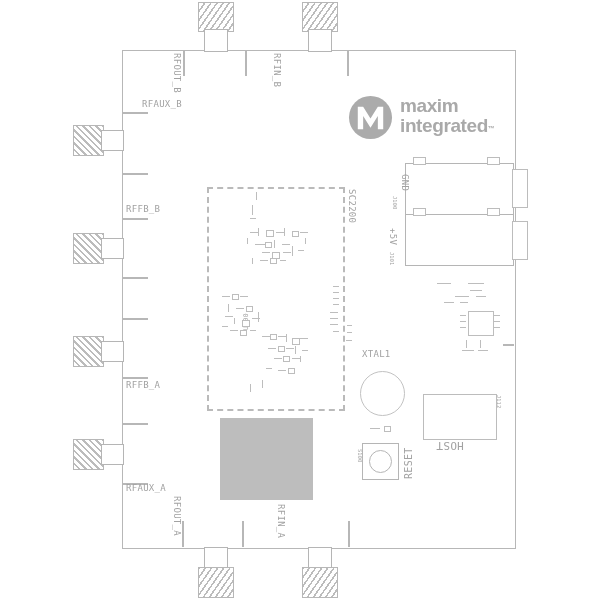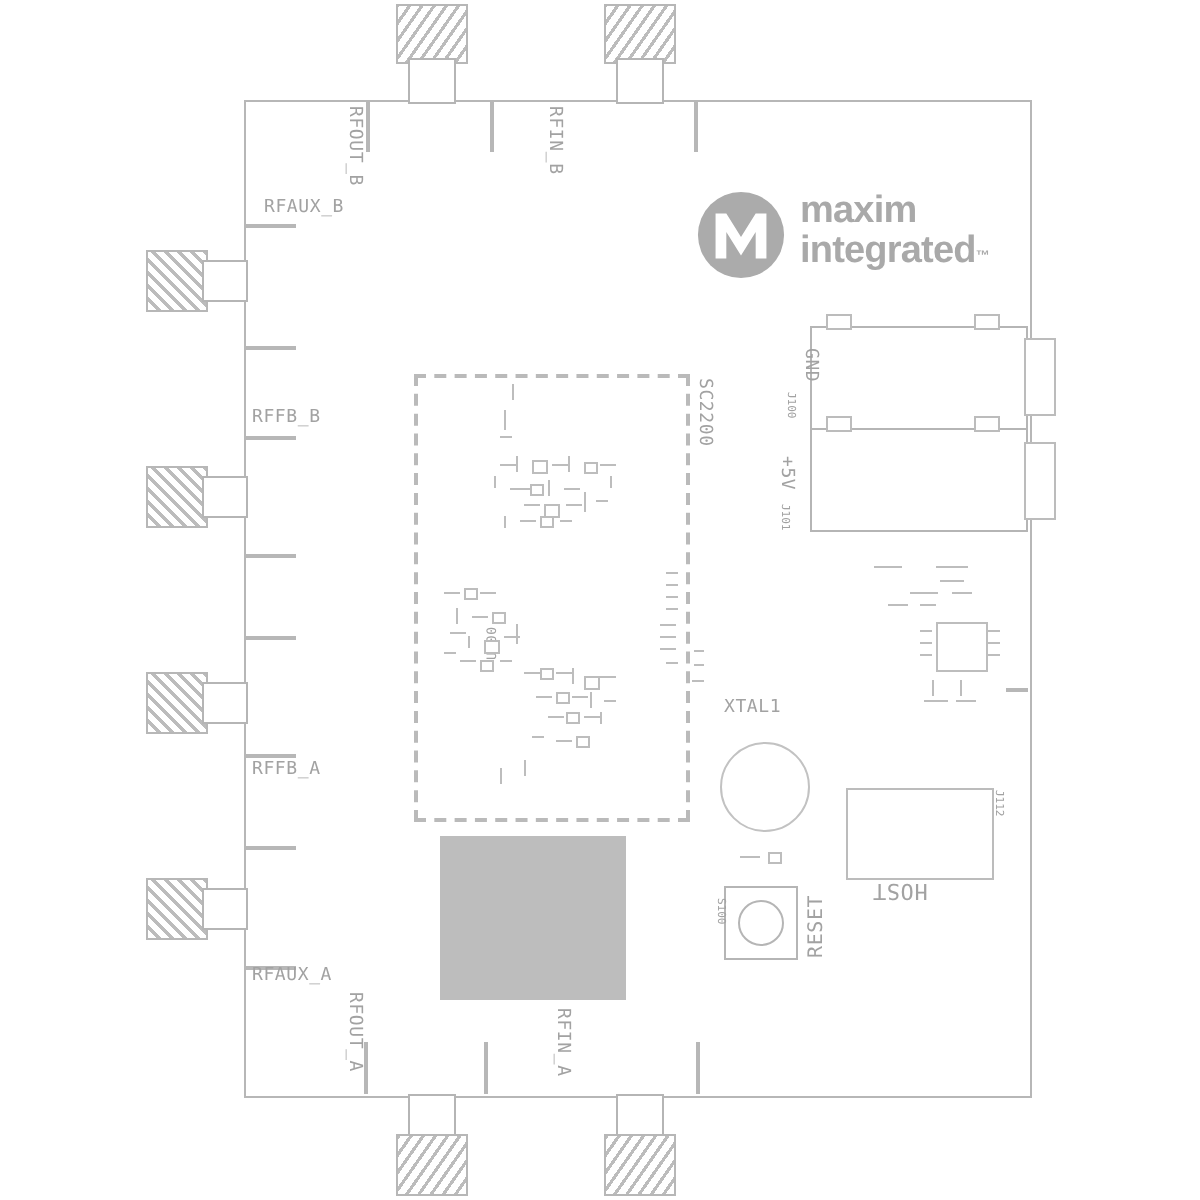--- a/index.html
+++ b/index.html
@@ -85,21 +85,21 @@
 <div class="abs tickv" style="left:183px;top:50px;height:26px;"></div>
 <div class="abs tickv" style="left:245px;top:50px;height:26px;"></div>
 <div class="abs tickv" style="left:347px;top:50px;height:26px;"></div>
 <div class="abs tickv" style="left:182px;top:521px;height:26px;"></div>
 <div class="abs tickv" style="left:242px;top:521px;height:26px;"></div>
 <div class="abs tickv" style="left:348px;top:521px;height:26px;"></div>
 <div class="abs tickh" style="left:503px;top:344px;width:11px;"></div>
 
 <span class="lbl vlab" style="left:181px;top:53px;">RFOUT_B</span>
 <span class="lbl vlab" style="left:281px;top:53px;">RFIN_B</span>
-<span class="lbl" style="left:132px;top:100px;">RFAUX_B</span>
+<span class="lbl" style="left:142px;top:100px;">RFAUX_B</span>
 <span class="lbl" style="left:126px;top:205px;">RFFB_B</span>
 <span class="lbl" style="left:126px;top:381px;">RFFB_A</span>
 <span class="lbl" style="left:126px;top:484px;">RFAUX_A</span>
 <span class="lbl vlab" style="left:181px;top:496px;">RFOUT_A</span>
 <span class="lbl vlab" style="left:285px;top:504px;">RFIN_A</span>
 
 <div class="abs" style="left:348px;top:94px;width:160px;height:48px;">
   <svg width="45" height="45" viewBox="0 0 46 46" style="position:absolute;left:0;top:1px;">
     <circle cx="23" cy="23" r="22" fill="#ababab"></circle>
     <path fill="#ffffff" d="M10 35 L10 12 L15.5 12 L23 24 L30.5 12 L36 12 L36 35 L30.5 35 L30.5 21.5 L23 33.5 L15.5 21.5 L15.5 35 Z"></path>

